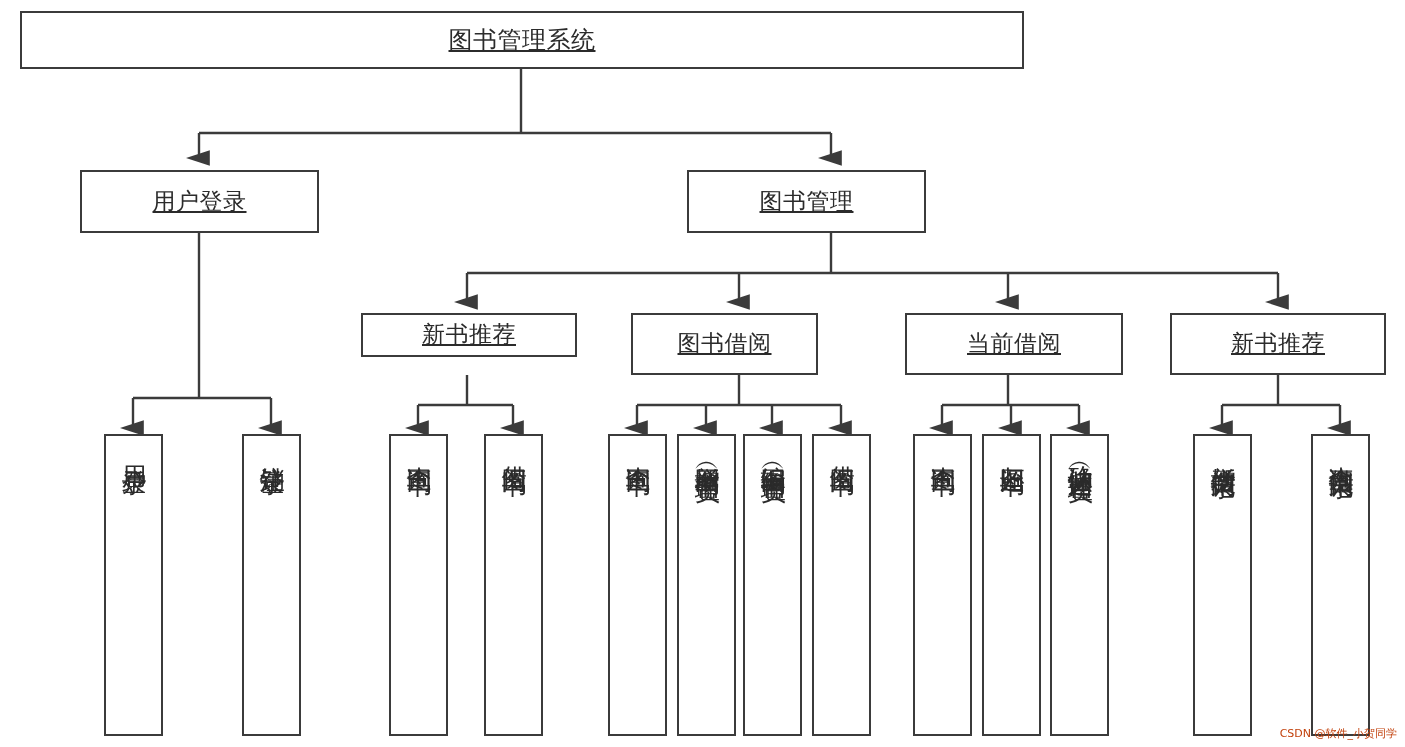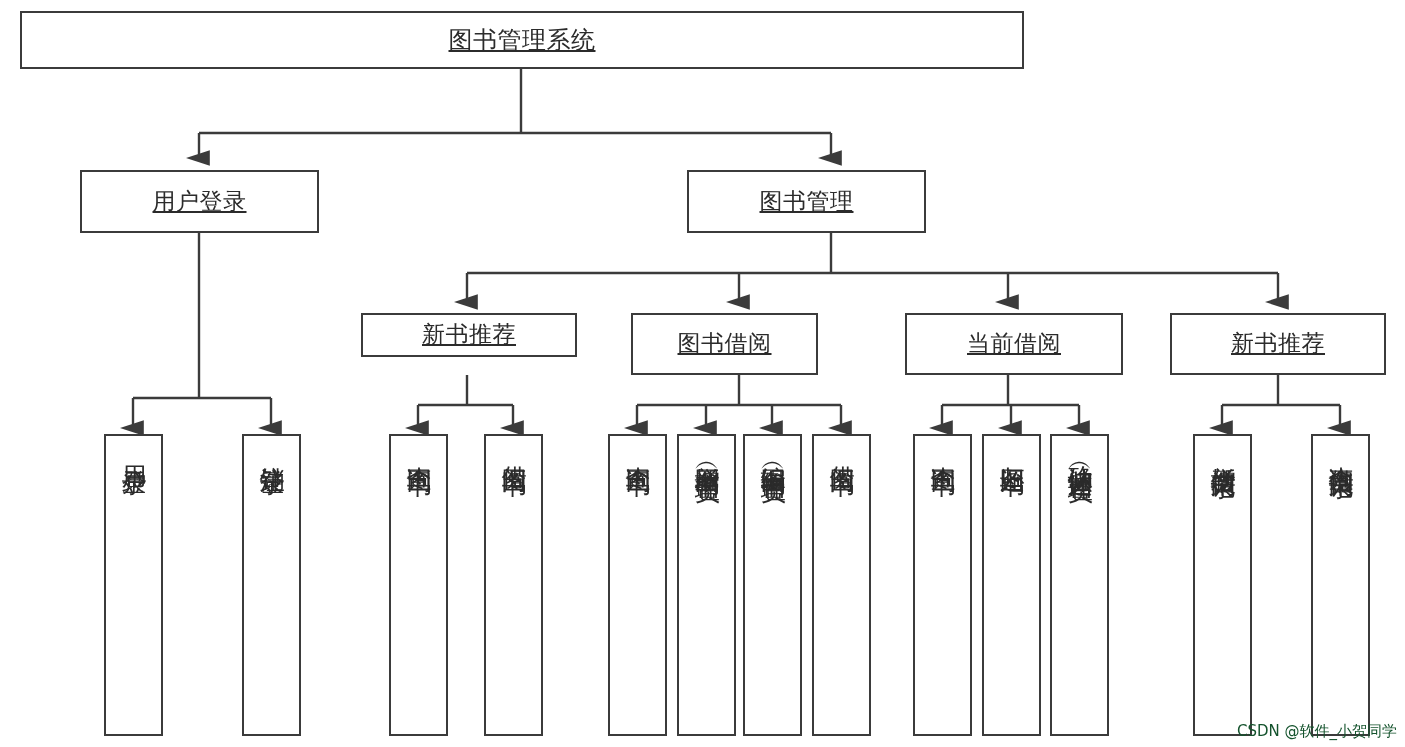--- a/index.html
+++ b/index.html
@@ -62,22 +62,22 @@
     text-orientation: upright;
     font-size: 25px;
     line-height: 1.05;
     letter-spacing: 2px;
     white-space: nowrap;
   }
   .watermark {
     position: absolute;
     right: 8px;
     bottom: 6px;
-    font-size: 15px;
-    color: #14532d;
+    font-size: 11px;
+    color: #c2410c;
     white-space: nowrap;
     z-index: 3;
     font-family: "DejaVu Sans", "Liberation Sans", sans-serif;
   }
 </style>
 </head>
 <body>
 
 <div id="diagram">
 

